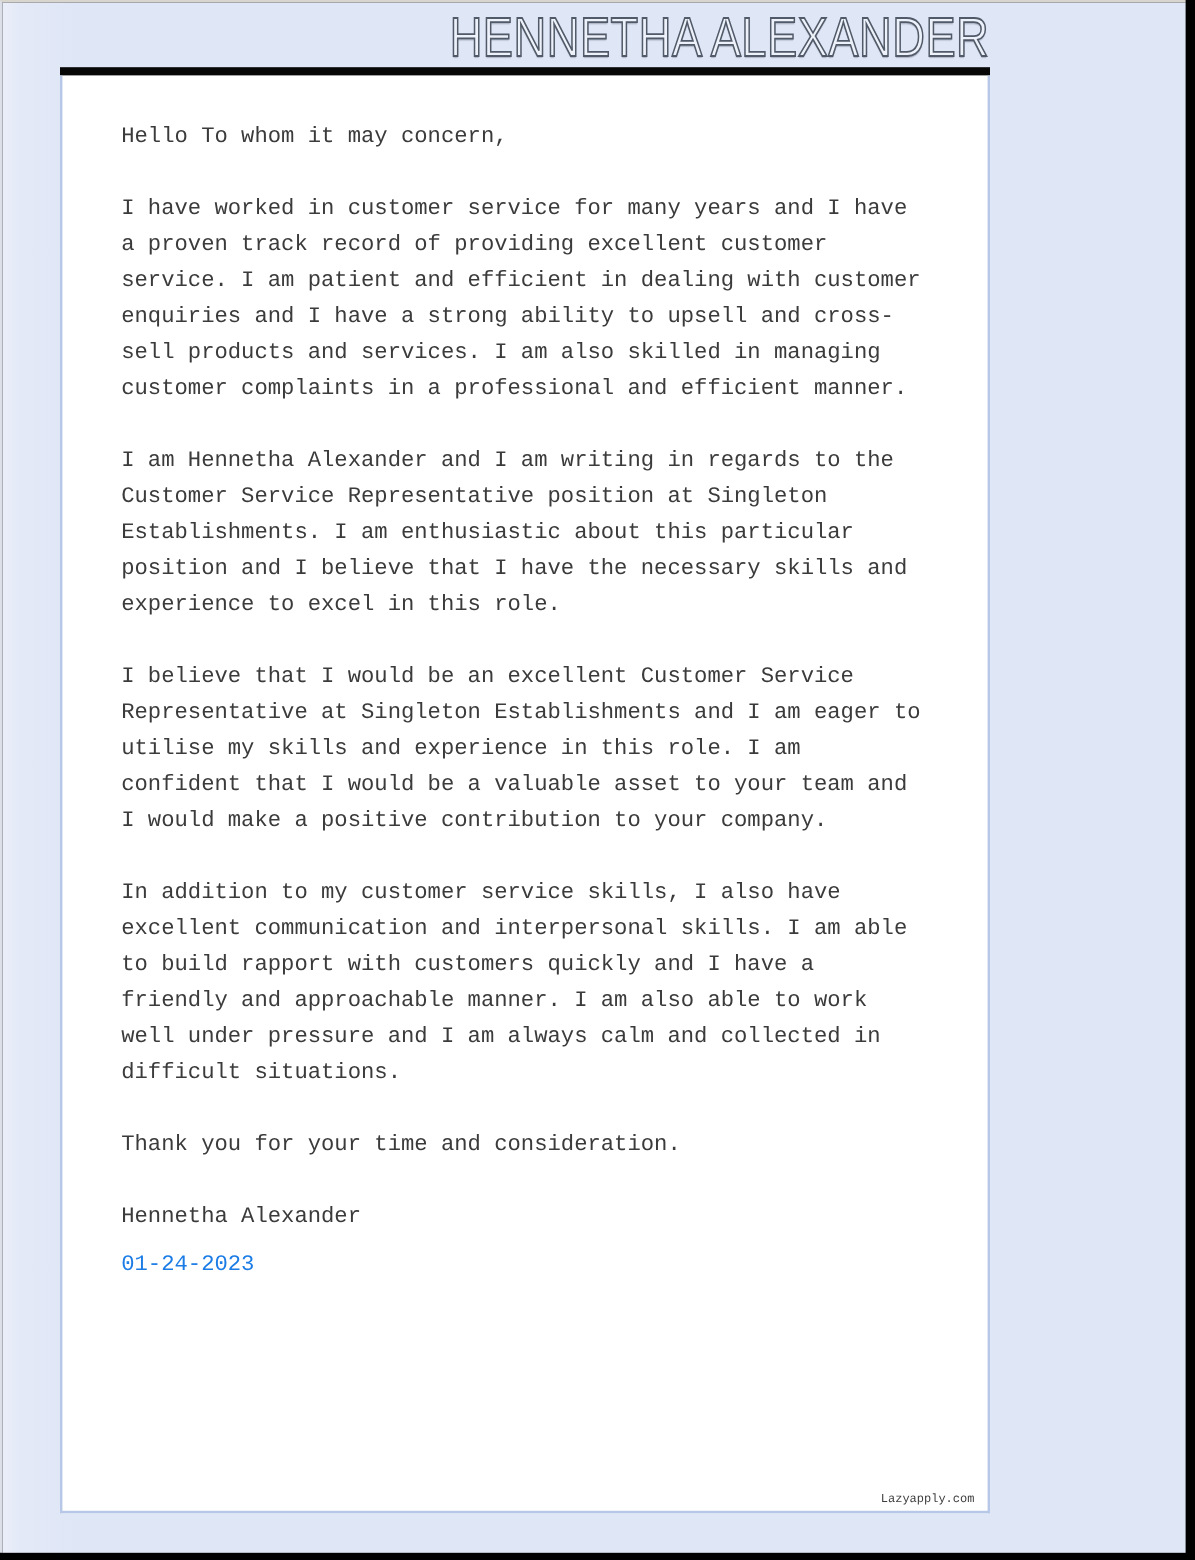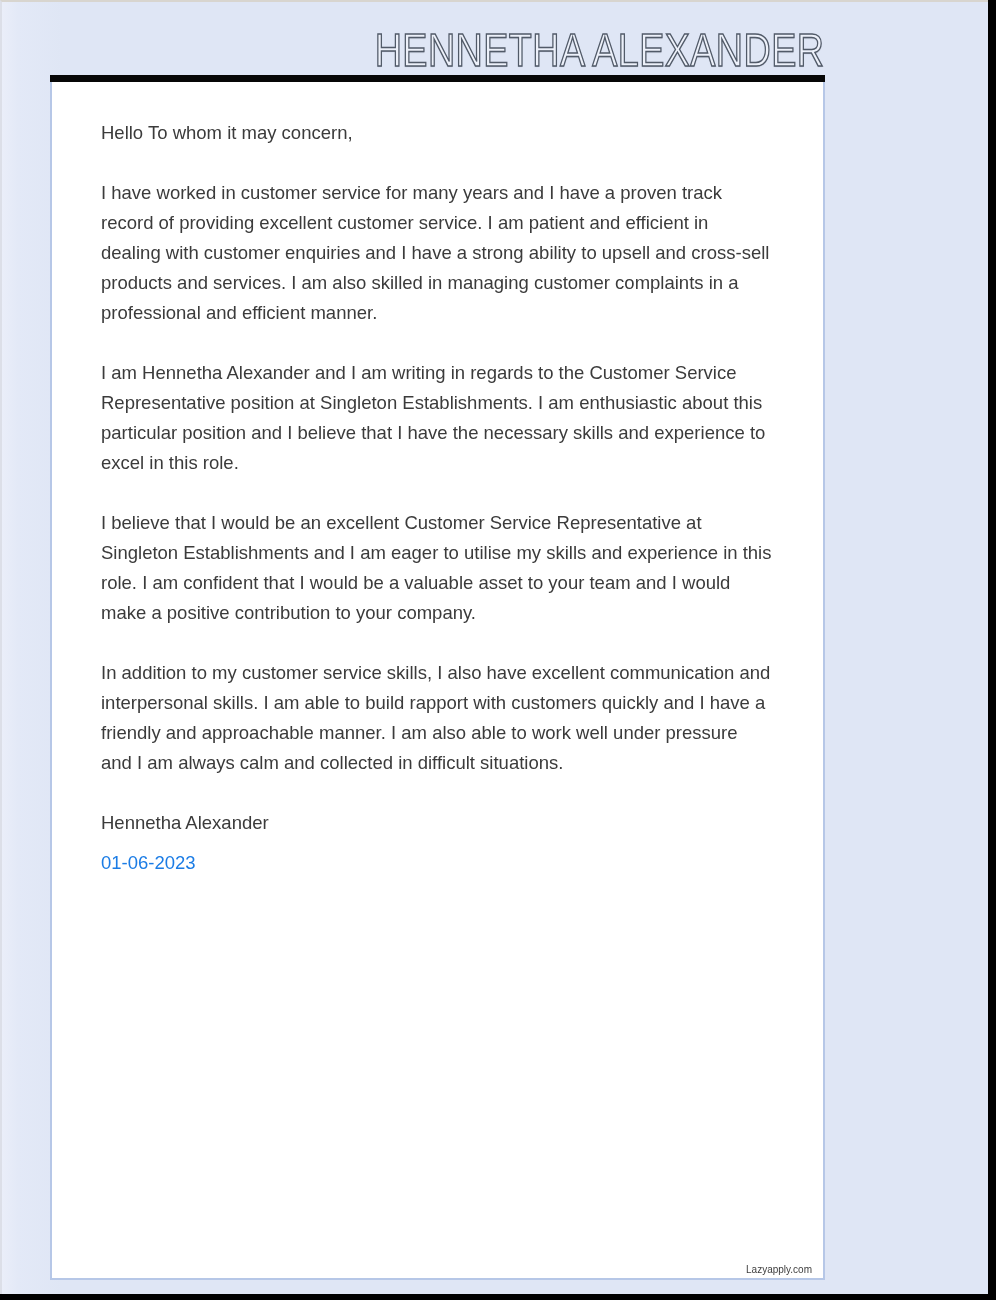--- a/index.html
+++ b/index.html
@@ -11,21 +11,21 @@
     overflow: hidden;
   }
   .screen {
     position: absolute; top: 0; left: 0;
     width: 988px; height: 1294px;
     background: linear-gradient(90deg, #eaeef9 0px, #e3e9f7 16px, #dfe6f5 60px, #dfe6f5 100%);
     border-top: 2px solid #d8d5cf;
     border-left: 2px solid #dcdfe8;
   }
   .page-wrap {
-    position: absolute; left: 48px; top: 73px; width: 775px;
+    position: absolute; left: 48px; top: 54px; width: 775px;
   }
   .header-name {
     position: absolute; top: -47px; right: 1px;
     font-size: 46px; line-height: 44px;
     white-space: nowrap;
     color: #edf1fa;
     -webkit-text-stroke: 1.5px #515a68;
     text-shadow: 0 1px 1px rgba(80, 90, 105, 0.35);
     transform: scaleX(0.82);
     transform-origin: right bottom;
@@ -34,20 +34,21 @@
   .topbar {
     height: 7px; background: #070707;
   }
   .page {
     position: relative;
     background: #ffffff;
     border: 2px solid #b6c7e7;
     border-top: none;
     height: 1198px;
     padding: 36px 50px 0 49px;
+    font-family: Liberation Mono, monospace;
   }
   .page p {
     margin: 30px 0 0 0;
     font-size: 18.5px;
     line-height: 30px;
     color: #3b3b3b;
     max-width: 800px;
   }
   .page p.greeting { margin-top: 0; }
   .page p.date { margin-top: 10px; color: #1b7ce5; }
@@ -72,23 +73,24 @@
       <p class="greeting">Hello To whom it may concern,</p>
 
       <p>I have worked in customer service for many years and I have a proven track record of providing excellent customer service. I am patient and efficient in dealing with customer enquiries and I have a strong ability to upsell and cross-sell products and services. I am also skilled in managing customer complaints in a professional and efficient manner.</p>
 
       <p>I am Hennetha Alexander and I am writing in regards to the Customer Service Representative position at Singleton Establishments. I am enthusiastic about this particular position and I believe that I have the necessary skills and experience to excel in this role.</p>
 
       <p>I believe that I would be an excellent Customer Service Representative at Singleton Establishments and I am eager to utilise my skills and experience in this role. I am confident that I would be a valuable asset to your team and I would make a positive contribution to your company.</p>
 
       <p>In addition to my customer service skills, I also have excellent communication and interpersonal skills. I am able to build rapport with customers quickly and I have a friendly and approachable manner. I am also able to work well under pressure and I am always calm and collected in difficult situations.</p>
 
+      <p>Thank you for your time and consideration.</p>
 
 
       <p>Hennetha Alexander</p>
 
-      <p class="date">01-06-2023</p>
+      <p class="date">01-24-2023</p>
 
       <div class="watermark">Lazyapply.com</div>
 
     </div>
   </div>
 </div>
 
 </body></html>

